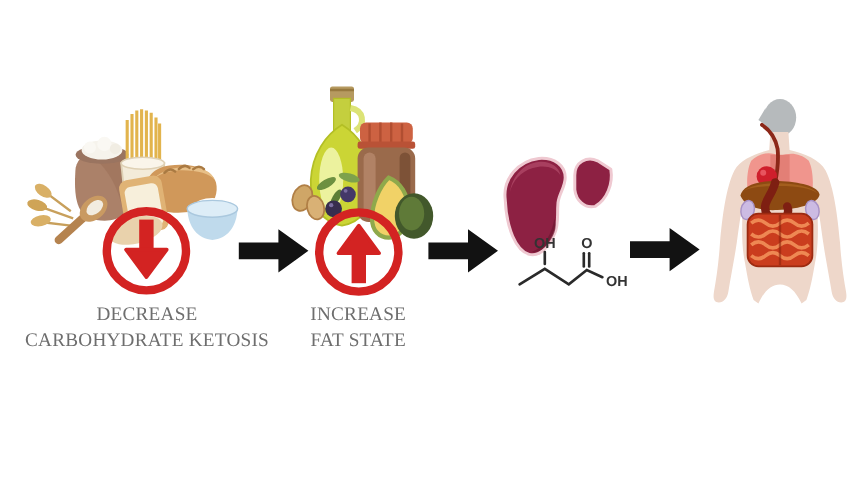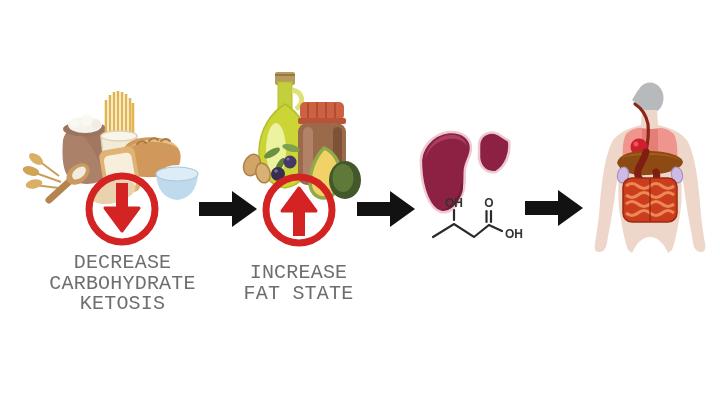--- a/index.html
+++ b/index.html
@@ -5,22 +5,22 @@
   html,body{margin:0;padding:0;background:#fff;}
   .canvas{
     position:relative;width:720px;height:404px;overflow:hidden;
     background:var(--page-background,#ffffff);
     font-family:"Liberation Sans",sans-serif;
   }
   .abs{position:absolute;}
   .step-label{
     position:absolute;text-align:center;
     color:var(--label-text,#6e6e6e);
-    font-size:20px;line-height:20.5px;letter-spacing:.2px;
-    font-family:Liberation Mono, monospace;
+    font-size:16px;line-height:20.5px;letter-spacing:.2px;
+    font-family:Liberation Serif, serif;
   }
   svg text{font-family:"Liberation Sans",sans-serif;}
 </style>
 </head>
 <body>
 
 <div class="canvas">
 
   <svg class="abs" style="left:15px;top:78px" width="210" height="172" viewBox="0 0 210 172">
 
@@ -221,21 +221,21 @@
       <path d="M48,106 q6,-5 12,0 t12,0 t12,0 t12,0 M48,115 q6,5 12,0 t12,0 t12,0 t12,0 M48,124 q6,-5 12,0 t12,0 t12,0 t12,0 M48,133 q6,5 12,0 t12,0 t12,0 t12,0" stroke="#ee8853" stroke-width="3" fill="none"></path>
       <line x1="72" y1="99" x2="72" y2="141" stroke="#8e230c" stroke-width="2" opacity=".6"></line>
     </g>
   </svg>
 
   <div class="step-label" style="left:10px;top:253px;width:225px">
     <div>DECREASE</div>
     <div>CARBOHYDRATE KETOSIS</div>
   </div>
 
-  <div class="step-label" style="left:236px;top:263px;width:125px">
+  <div class="step-label" style="left:236px;top:253px;width:125px">
     <div>INCREASE</div>
     <div>FAT STATE</div>
   </div>
 
 
   <div class="step-label" style="left:554px;top:253px;width:165px">
   </div>
 
 </div>
 

